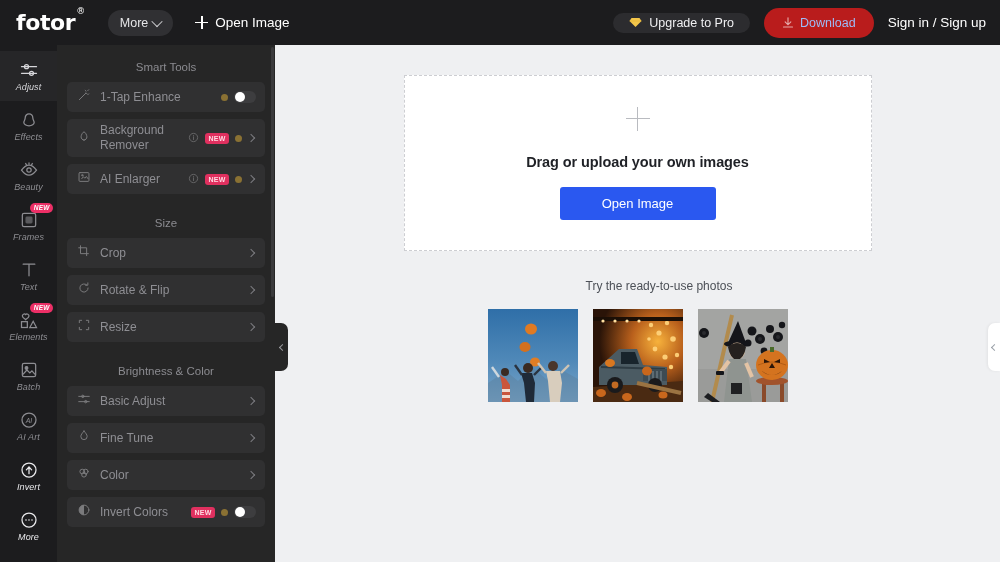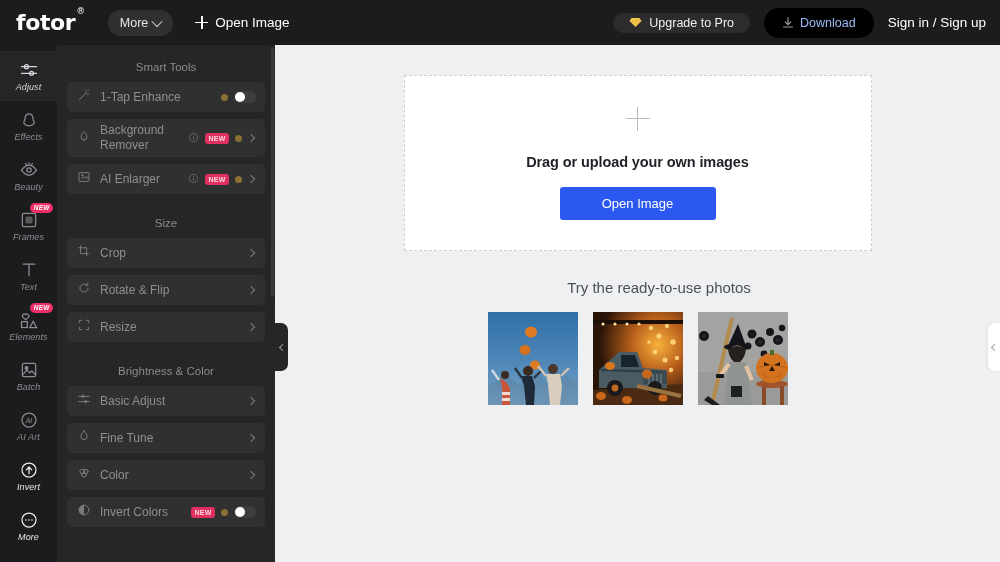--- a/index.html
+++ b/index.html
@@ -48,21 +48,21 @@
   .plus-small:after  { top: 0; left: 5.7px; height: 13px; width: 1.7px; }
 
   .header-right { margin-left: auto; display: flex; align-items: center; gap: 14px; }
   .upgrade-btn {
     height: 20px; background: #2c2c2f; border-radius: 15px;
     display: flex; align-items: center; gap: 7px; padding: 0 16px;
     color: #f0f0f2; font-size: 12.5px; cursor: pointer; border: none;
   }
   .diamond-icon { width: 13px; height: 11px; flex: 0 0 13px; }
   .download-btn {
-    height: 30px; background: #000000; border-radius: 15px;
+    height: 30px; background: #b91c1c; border-radius: 15px;
     display: flex; align-items: center; gap: 6px; padding: 0 18px;
     color: #9dbcf8; font-size: 12.5px; cursor: pointer; border: none;
   }
   .dl-icon { width: 12px; height: 12px; flex: 0 0 12px; opacity: .62; }
   .signin { color: #ffffff; font-size: 13.5px; cursor: pointer; white-space: nowrap; }
 
   
   .body-row { flex: 1 1 auto; display: flex; min-height: 0; position: relative; }
 
   
@@ -166,21 +166,21 @@
   .plus-big:before, .plus-big:after { content:""; position:absolute; background:#b9bbc0; }
   .plus-big:before { left:0; top: 11.2px; width: 24px; height: 1.6px; }
   .plus-big:after  { top:0; left: 11.2px; height: 24px; width: 1.6px; }
   .dz-title { font-size: 14.5px; font-weight: bold; color: #1f2126; letter-spacing: -.1px; }
   .dz-btn {
     margin-top: 17px; width: 156px; height: 33px;
     background: #2a58f0; border-radius: 3px; border: none;
     color: #ffffff; font-size: 13px; cursor: pointer;
     display: flex; align-items: center; justify-content: center;
   }
-  .ready-title { margin-top: 28px; font-size: 15px; color: #4c5057; margin-left: 43px; }
+  .ready-title { margin-top: 28px; font-size: 12px; color: #4c5057; margin-left: 43px; }
   .thumbs { margin-top: 16px; display: flex; gap: 15px; }
   .thumb {
     width: 90px; height: 93px; overflow: hidden; cursor: pointer;
     position: relative; background: #3a3a3a;
   }
   .thumb svg { display: block; width: 100%; height: 100%; }
 </style>
 </head>
 <body>
 

